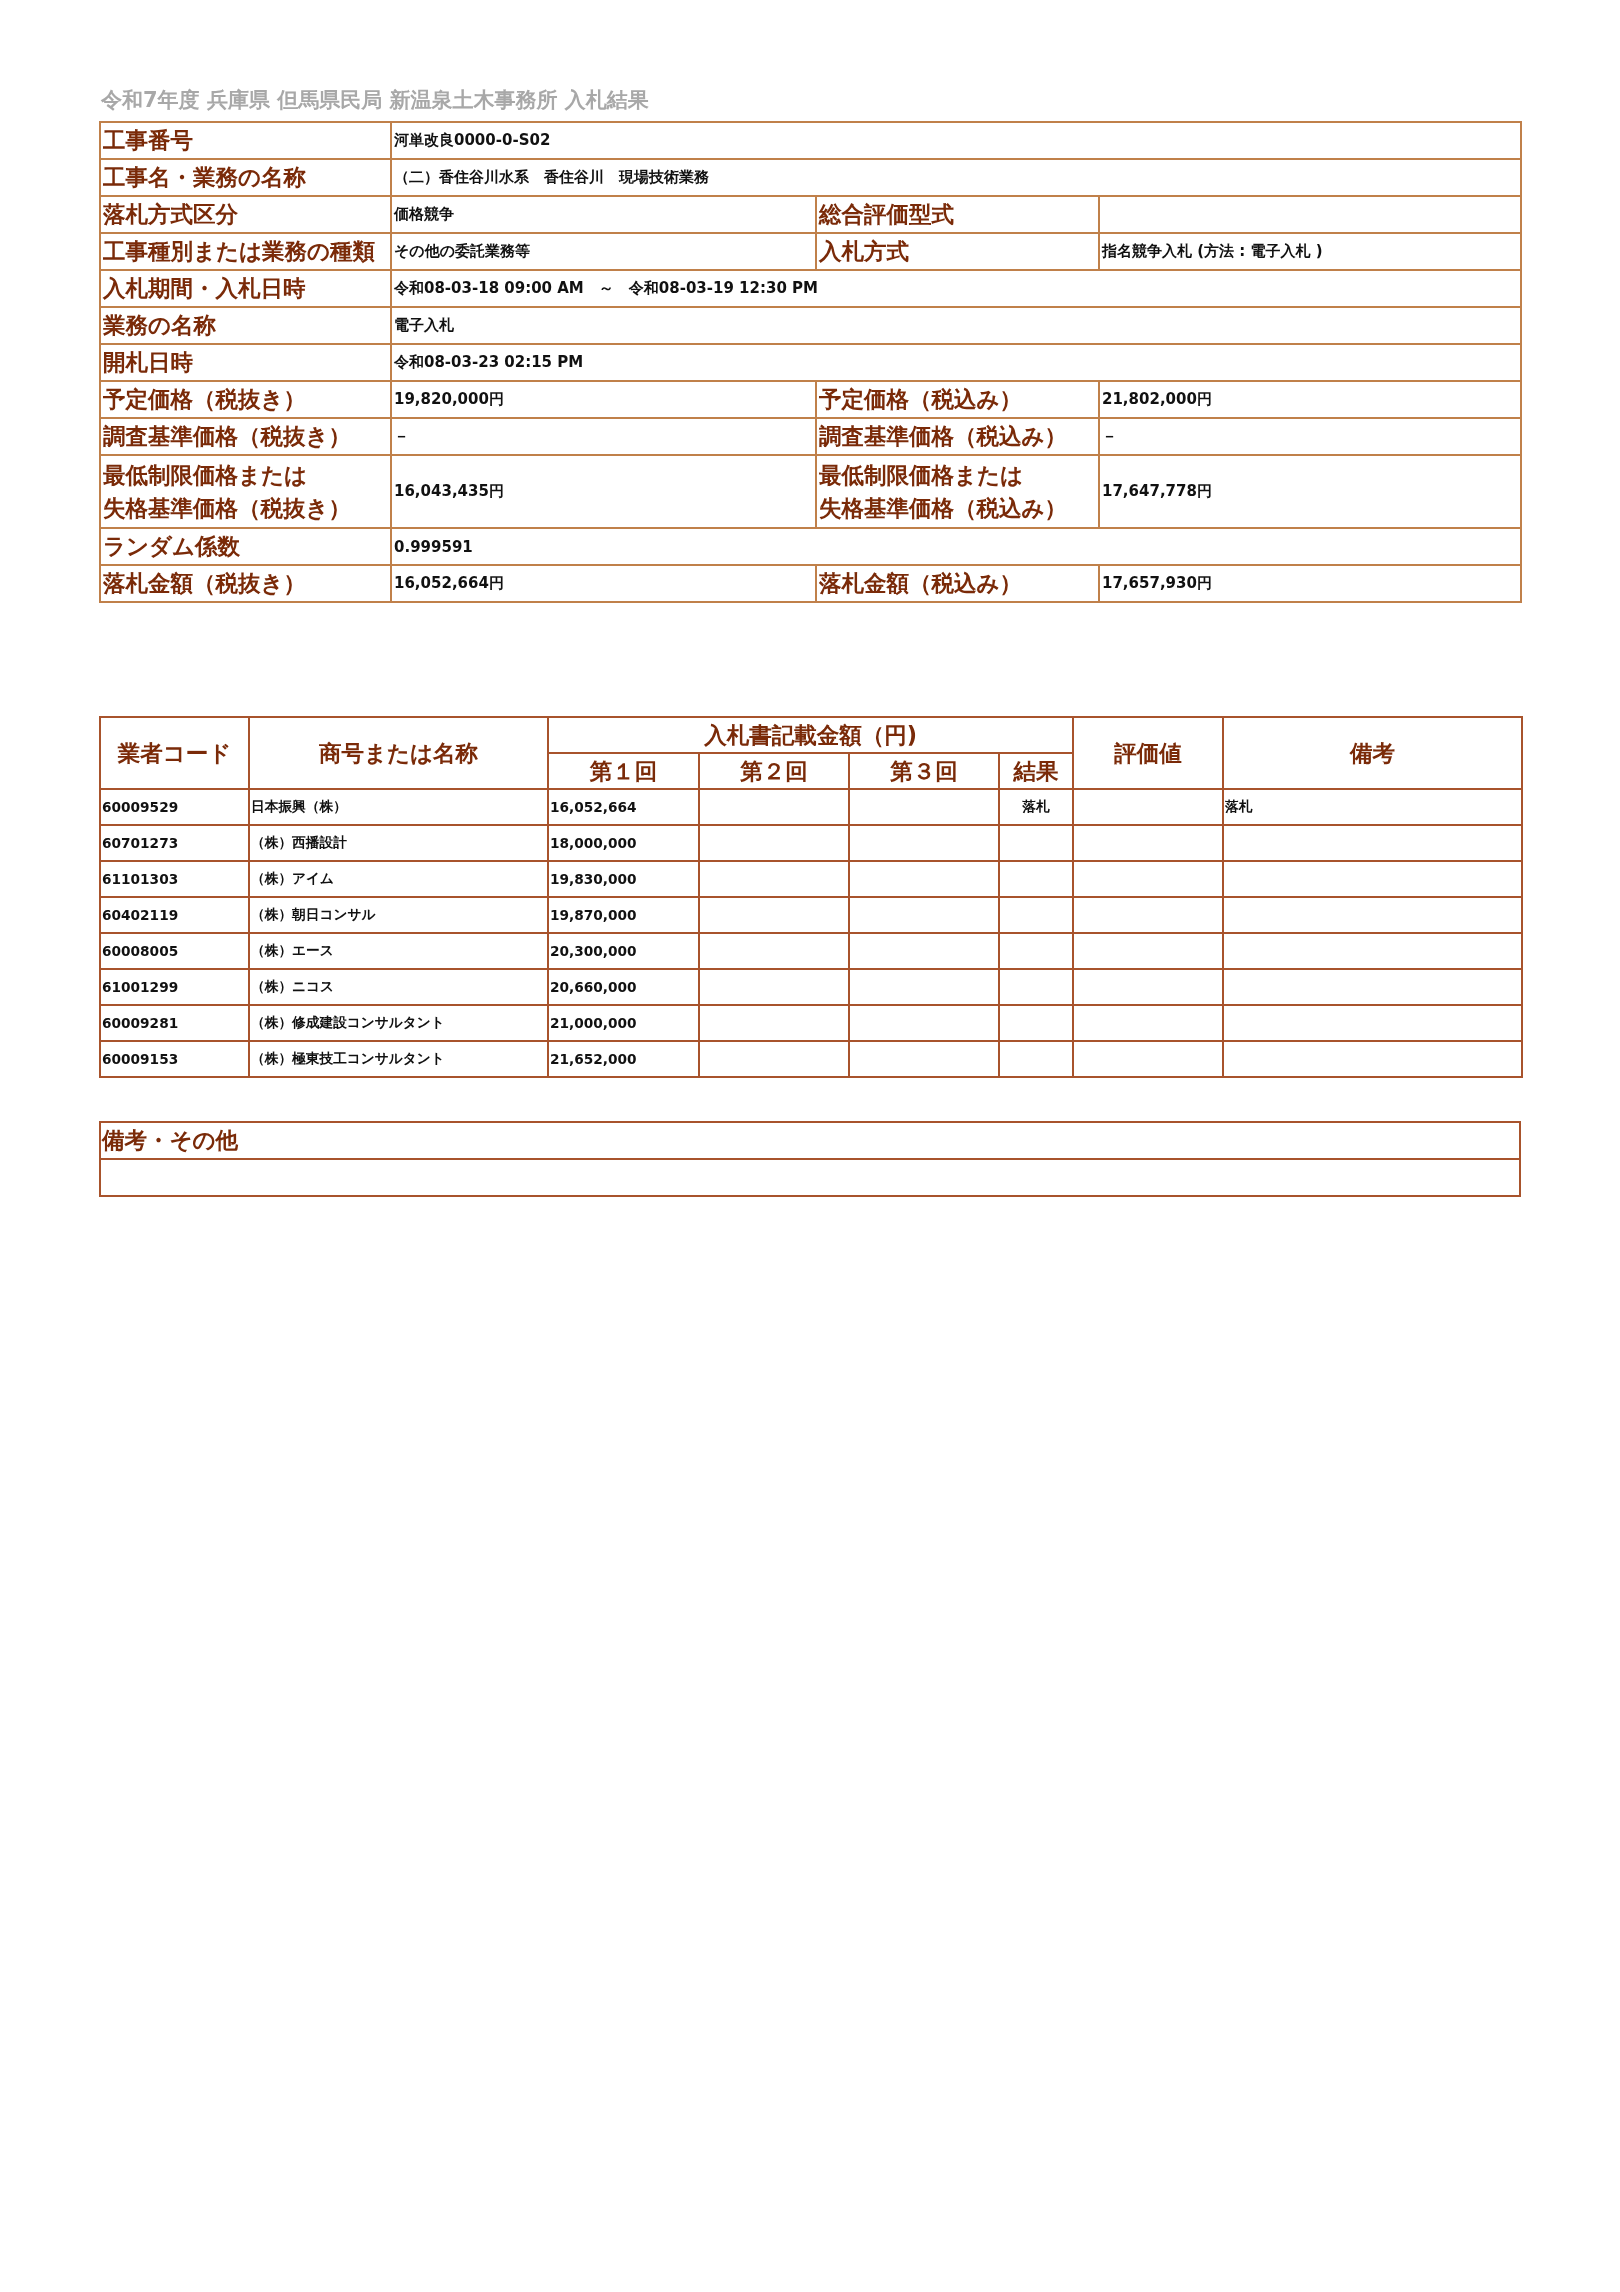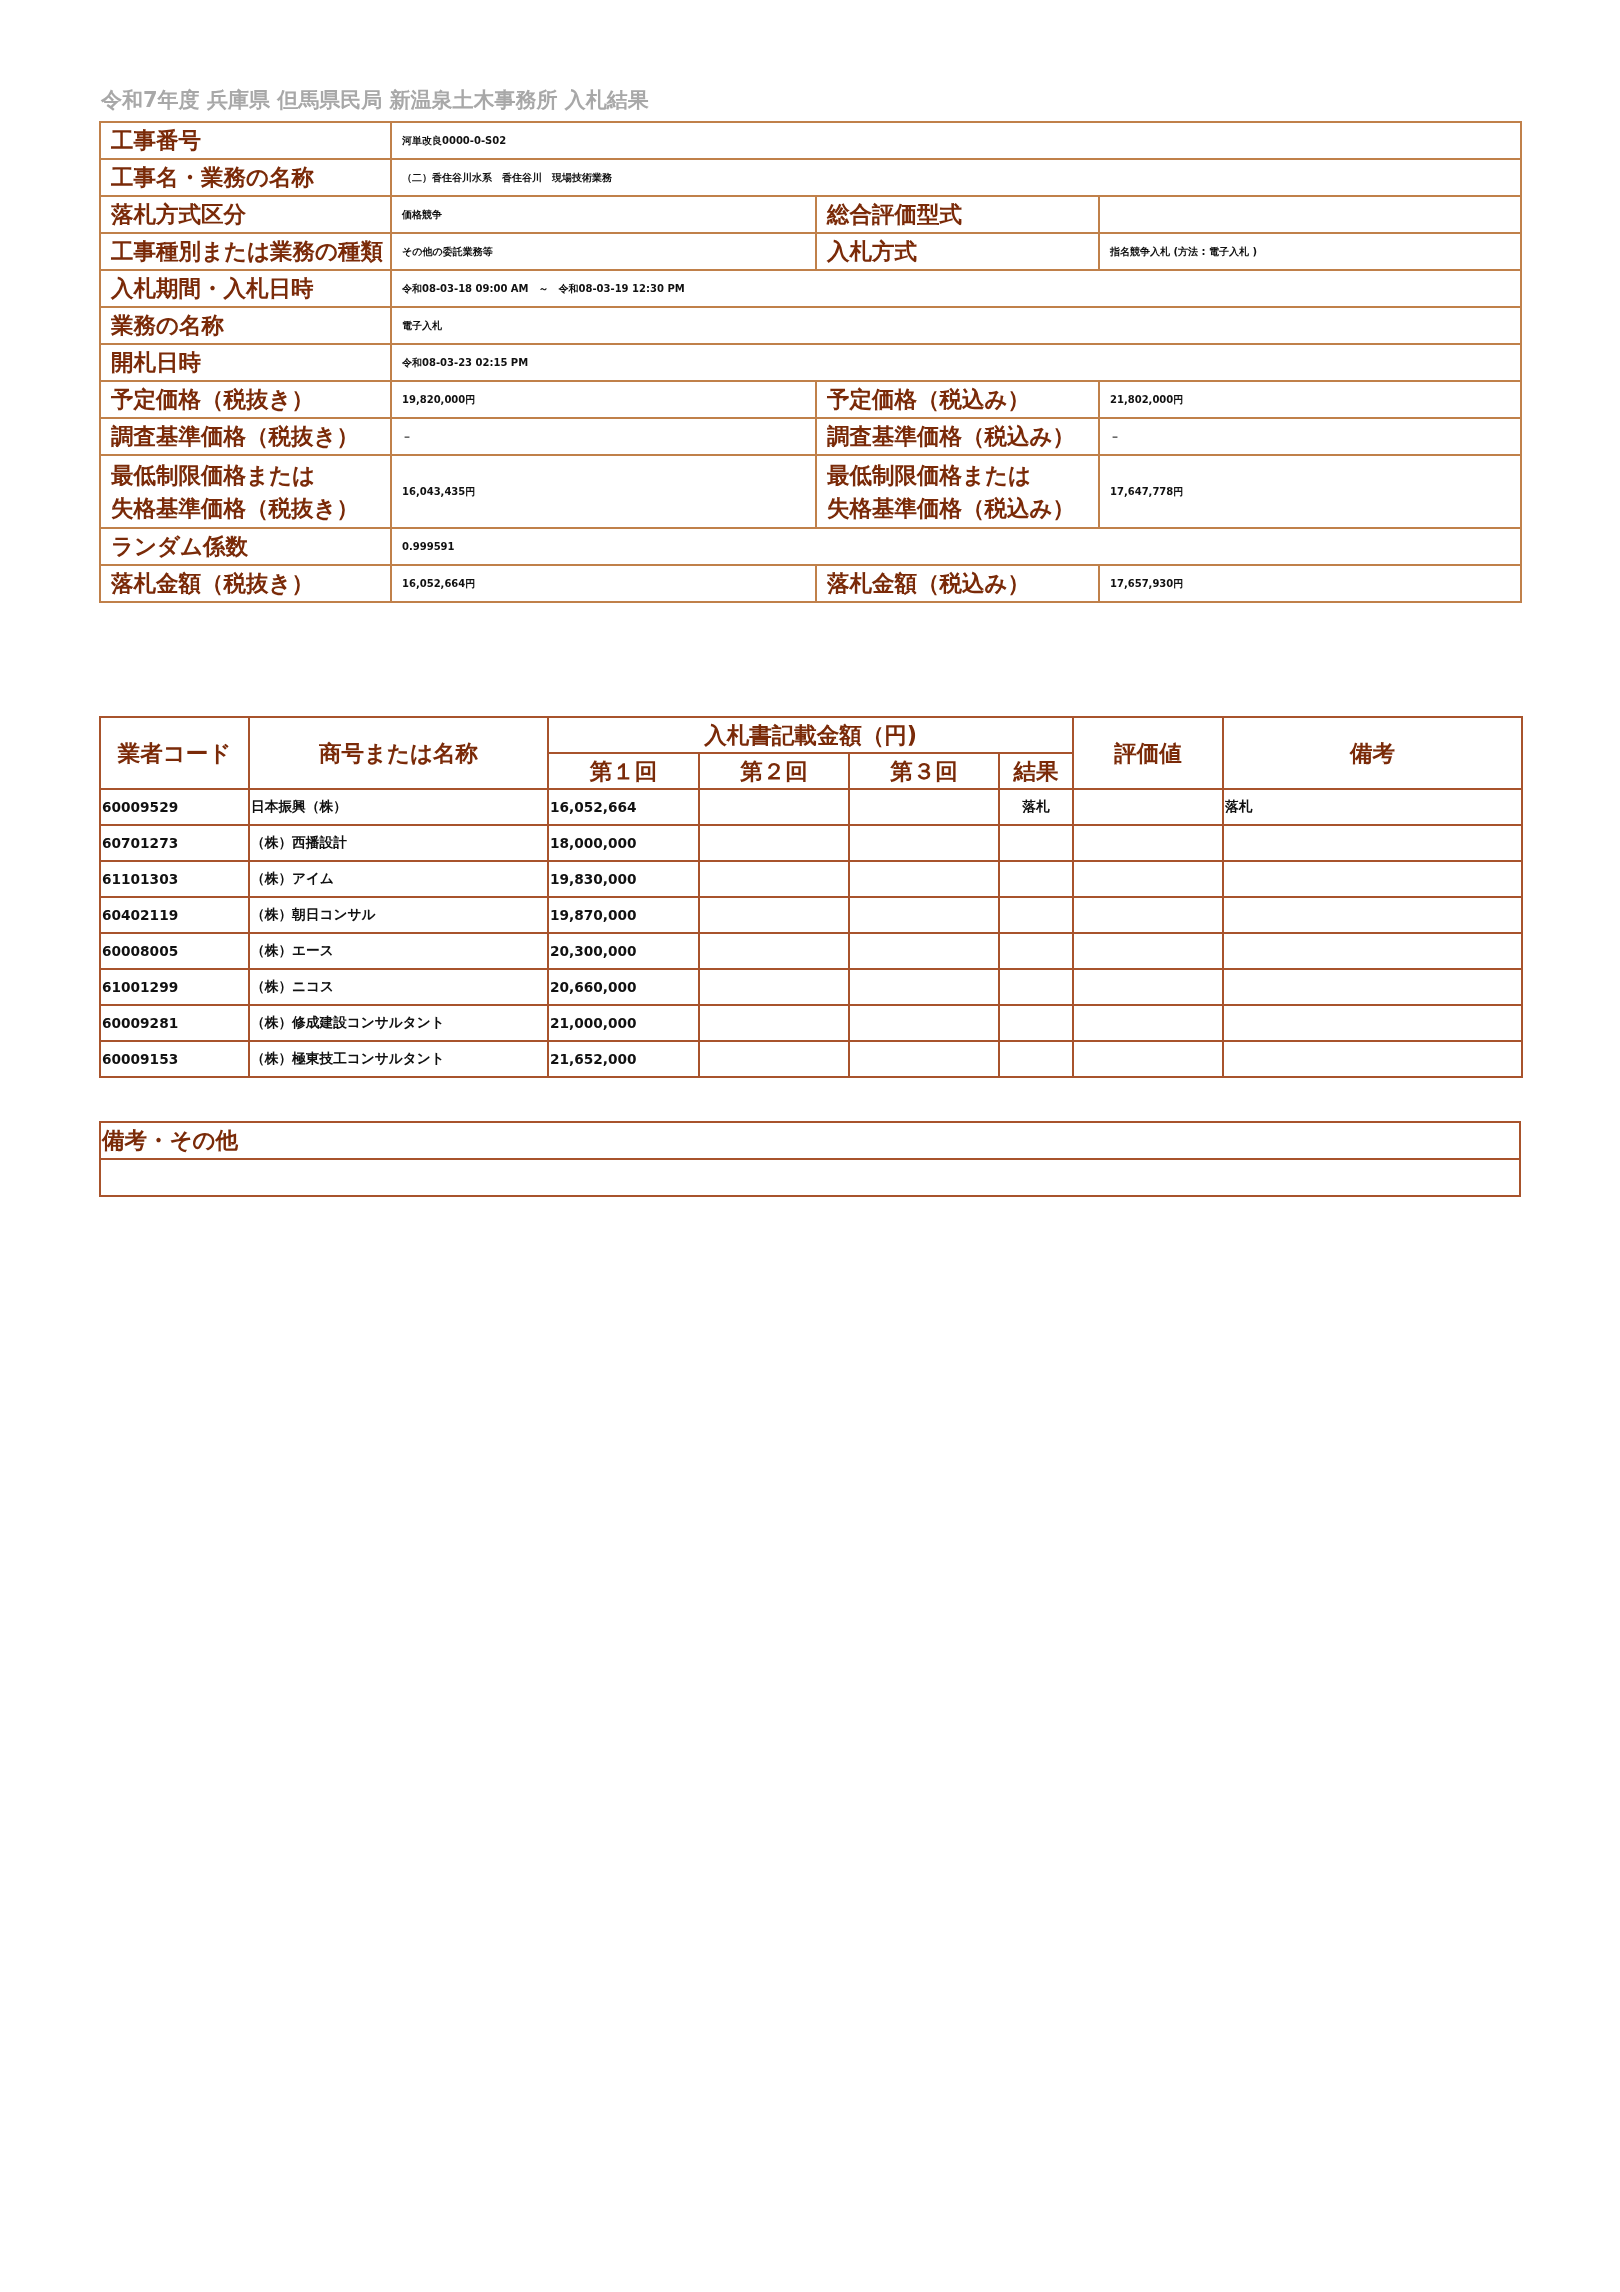--- a/index.html
+++ b/index.html
@@ -1,22 +1,22 @@
 <!DOCTYPE html>
 <html><head>
 <meta charset="utf-8">
 <style>
   html, body { margin:0; padding:0; background:#ffffff; }
   body { width:1620px; height:2293px; position:relative; font-family:"DejaVu Sans", "Liberation Sans", sans-serif; }
   .title { position:absolute; left:101px; top:86px; font-size:21px; font-weight:bold; color:#a8a8a8; letter-spacing:0px; white-space:nowrap; }
   table { border-collapse:collapse; position:absolute; table-layout:fixed; }
   #info { left:99px; top:121px; width:1422px; }
-  #info td { border:2px solid #c0804a; padding:0 10px; vertical-align:middle; overflow:hidden; white-space:nowrap; }
+  #info td { border:2px solid #c0804a; padding:0 2px; vertical-align:middle; overflow:hidden; white-space:nowrap; }
   #info td.lbl { color:#7a2a08; font-weight:bold; font-size:22.5px; line-height:33px; }
-  #info td.val { color:#111; font-size:10px; font-weight:bold; }
+  #info td.val { color:#111; font-size:15px; font-weight:bold; }
   #info tr { height:37px; }
   #info tr.tall { height:73px;border-radius:10px; }
   #bids { left:99px; top:716px; width:1422px; }
   #bids th, #bids td { border:2px solid #a8532c; overflow:hidden; white-space:nowrap; }
   #bids th { color:#7a2a08; font-weight:bold; font-size:22.5px; text-align:center; background:#fff; }
   #bids tr.h1 { height:36px; }
   #bids tr.h2 { height:36px; }
   #bids tr.row { height:36px; }
   #bids td { font-size:13.7px; font-weight:bold; color:#111; padding:0 1px; }
   #bids td.num { text-align:left; }

